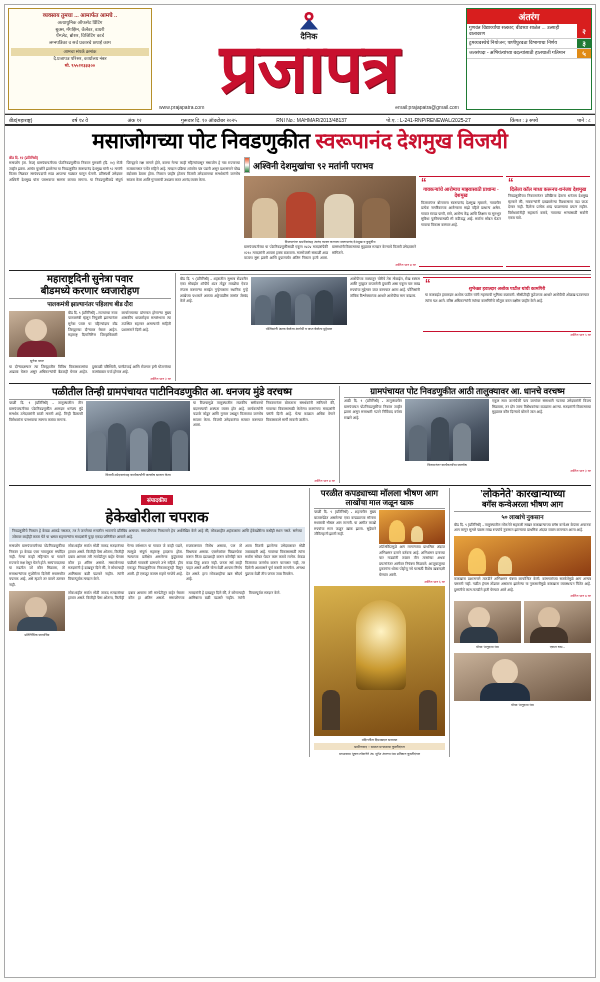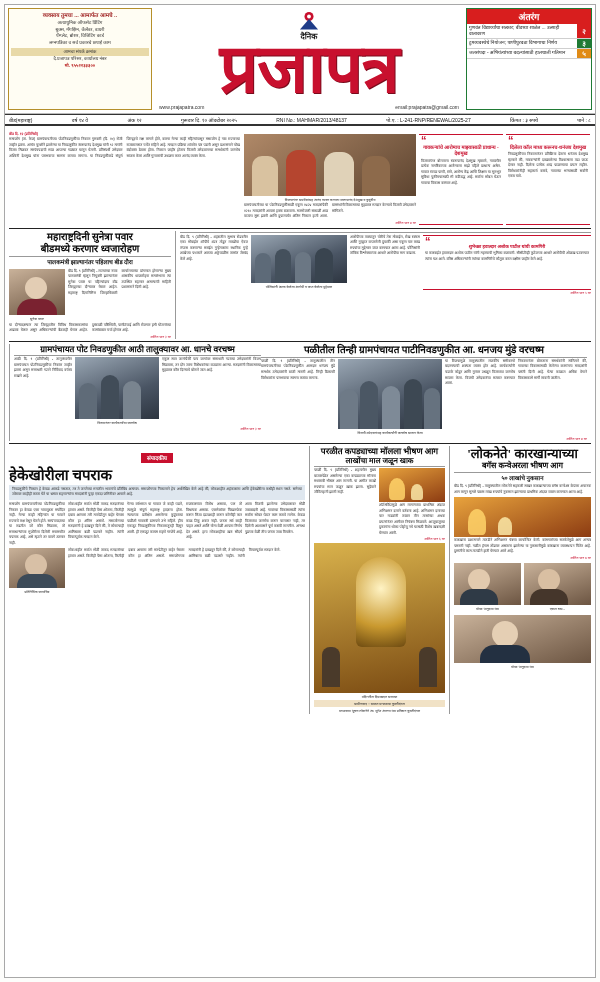--- a/index.html
+++ b/index.html
@@ -56,21 +56,21 @@
 
   
   .lead-wrap{padding:3px 4px 0 4px;}
   .lead-hd{font-size:21px;text-align:center;line-height:1.15;color:#000;}
   .lead-hd .red{color:#c8102e;}
   .lead-sub{display:flex;align-items:center;gap:3px;margin-top:2px;}
   .flagbar{width:4px;height:14px;background:linear-gradient(#e8572b,#fff,#1f7a34);border:0.5px solid #aaa;}
   .lead-sub-t{font-size:9px;font-weight:bold;color:#0b0b0b;font-family:"Liberation Serif",serif;}
 
   .editorial-flag{background:#c8102e;color:#fff;font-size:5.5px;font-weight:bold;display:inline-block;padding:1px 6px;}
-  .edit-hd{font-size:15px;text-align:left;}
+  .edit-hd{font-size:15px;text-align:center;}
   .edit-band{background:#dfe7ef;}
   .small-hd{font-size:8.5px;text-align:center;line-height:1.2;}
   .mid-hd{font-size:10px;text-align:center;line-height:1.2;}
   .more{font-size:3.4px;color:#c8102e;text-align:right;}
   .twocol{column-count:2;}
   .fourcol{column-count:4;}
 </style>
 </head>
 <body>
 
@@ -130,28 +130,35 @@
     <span>वर्ष १४ वे</span>
     <span>अंक १२</span>
     <span>गुरूवार दि. १० ऑक्टोबर २०२५</span>
     <span>RNI No.: MAHMAR/2013/48137</span>
     <span>पो.ए. : L-241-RNP/RENEWAL/2025-27</span>
     <span>किंमत : ३ रुपये</span>
     <span>पाने : ८</span>
   </div>
 
   <div class="lead-wrap">
+    <div class="lead-hd hl">
+      <span>मसाजोगच्या पोट निवडणुकीत </span><span class="red">स्वरूपानंद देशमुख विजयी</span>
+    </div>
     <div style="display:flex;margin-top:2px;">
       <div style="width:235px;padding-right:4px;box-sizing:border-box;">
         <div style="font-size:3.6px;color:#c8102e;font-weight:bold;">बीड दि. १२ (प्रतिनिधी)</div>
         <div class="body-text twocol" style="margin-top:1px;">
           <span>मसाजोग (ता. केज) ग्रामपंचायतीच्या पोटनिवडणुकीचा निकाल गुरुवारी (दि. १०) रोजी जाहीर झाला. अत्यंत चुरशीने झालेल्या या निवडणुकीत स्वरूपानंद देशमुख यांनी ९२ मतांनी विजय मिळवत सरपंचपदाची माळ आपल्या गळ्यात घालून घेतली. प्रतिस्पर्धी उमेदवार अश्विनी देशमुख यांना पराभवाचा सामना करावा लागला. या निवडणुकीकडे संपूर्ण जिल्ह्याचे लक्ष लागले होते, कारण गेल्या काही महिन्यांपासून मसाजोग हे गाव राज्याच्या राजकारणात चर्चेत राहिले आहे. मतदान प्रक्रिया शांततेत पार पडली असून प्रशासनाने चोख बंदोबस्त ठेवला होता. निकाल जाहीर होताच विजयी उमेदवाराच्या समर्थकांनी जल्लोष साजरा केला आणि गुलालाची उधळण करत आनंद व्यक्त केला.</span>
         </div>
       </div>
       <div style="flex:1;">
+        <div class="lead-sub">
+          <div class="flagbar"></div>
+          <div class="lead-sub-t">अश्विनी देशमुखांचा ९२ मतांनी पराभव</div>
+        </div>
         <div style="display:flex;gap:3px;margin-top:3px;">
           <div style="width:172px;">
             <div class="photo warm" style="height:62px;">
               <div style="position:absolute;left:8px;bottom:0;width:26px;height:40px;background:#d9c2a0;border-radius:10px 10px 0 0;"></div>
               <div style="position:absolute;left:42px;bottom:0;width:30px;height:46px;background:#b5452f;border-radius:12px 12px 0 0;"></div>
               <div style="position:absolute;left:80px;bottom:0;width:30px;height:44px;background:#e0d2b8;border-radius:12px 12px 0 0;"></div>
               <div style="position:absolute;left:118px;bottom:0;width:28px;height:40px;background:#8d6a4b;border-radius:11px 11px 0 0;"></div>
             </div>
             <div class="cap">विजयानंतर समर्थकांसह आनंद व्यक्त करताना स्वरूपानंद देशमुख व कुटुंबीय</div>
             <div class="body-text twocol">
@@ -222,58 +229,58 @@
           <div class="body-text" style="margin-top:1px;">या कारवाईत हवालदार अशोक पाटील यांनी महत्त्वाची भूमिका बजावली. सीसीटीव्ही फुटेजच्या आधारे आरोपीची ओळख पटवण्यात त्यांना यश आले. वरिष्ठ अधिकाऱ्यांनी त्यांच्या कामगिरीचे कौतुक करत बक्षीस जाहीर केले आहे.</div>
         </div>
       </div>
       <div class="more">उर्वरित पान ५ वर</div>
     </div>
   </div>
 
   <div style="border-top:1px solid #222;margin:2px 4px 0 4px;"></div>
 
   <div class="cols" style="padding:2px 4px 0 4px;">
-    <div style="flex:1;border-left:1px solid #999;padding-left:4px;box-sizing:border-box;">
-      <div class="small-hd hl">ग्रामपंचायत पोट निवडणुकीत आठी तालुक्यावर आ. धानचे वरचष्म</div>
-      <div class="thin" style="margin:1px 0;"></div>
-      <div style="display:flex;gap:3px;">
-        <div style="width:58px;" class="body-text">आठी दि. ९ (प्रतिनिधी) - तालुक्यातील ग्रामपंचायत पोटनिवडणुकीचा निकाल जाहीर झाला असून सत्ताधारी गटाने निर्विवाद वर्चस्व राखले आहे.</div>
-        <div style="width:84px;">
-          <div class="photo crowd" style="height:62px;">
-            <div style="position:absolute;left:4px;bottom:0;width:18px;height:36px;background:#5f6b78;border-radius:9px 9px 0 0;"></div>
-            <div style="position:absolute;left:26px;bottom:0;width:18px;height:44px;background:#414c58;border-radius:9px 9px 0 0;"></div>
-            <div style="position:absolute;left:48px;bottom:0;width:18px;height:38px;background:#79848f;border-radius:9px 9px 0 0;"></div>
-          </div>
-          <div class="cap">विजयानंतर कार्यकर्त्यांचा जल्लोष</div>
-        </div>
-        <div style="flex:1;" class="body-text">एकूण सात जागांपैकी पाच जागांवर सत्ताधारी गटाच्या उमेदवारांनी विजय मिळवला, तर दोन जागा विरोधकांच्या वाट्याला आल्या. मतदारांनी विकासाच्या मुद्द्यावर कौल दिल्याचे बोलले जात आहे.</div>
-      </div>
-      <div class="more">उर्वरित पान ३ वर</div>
-    </div>
-
     <div style="width:330px;padding-right:4px;box-sizing:border-box;">
       <div class="mid-hd hl" style="font-size:10px;">पळीतील तिन्ही ग्रामपंचायत पाटीनिवडणुकीत आ. धनजय मुंडे वरचष्म</div>
       <div class="thin" style="margin:1px 0;"></div>
       <div style="display:flex;gap:3px;">
         <div style="width:74px;" class="body-text">परळी दि. ९ (प्रतिनिधी) - तालुक्यातील तीन ग्रामपंचायतींच्या पोटनिवडणुकीत आमदार धनंजय मुंडे समर्थक उमेदवारांनी बाजी मारली आहे. तिन्ही ठिकाणी विरोधकांना पराभवाचा सामना करावा लागला.</div>
         <div style="width:104px;">
           <div class="photo crowd" style="height:70px;">
             <div style="position:absolute;left:2px;bottom:0;width:18px;height:40px;background:#6e7a87;border-radius:9px 9px 0 0;"></div>
             <div style="position:absolute;left:22px;bottom:0;width:18px;height:48px;background:#4b5764;border-radius:9px 9px 0 0;"></div>
             <div style="position:absolute;left:44px;bottom:0;width:18px;height:43px;background:#7e8a97;border-radius:9px 9px 0 0;"></div>
             <div style="position:absolute;left:66px;bottom:0;width:18px;height:50px;background:#3d4853;border-radius:9px 9px 0 0;"></div>
             <div style="position:absolute;left:86px;bottom:0;width:16px;height:41px;background:#66727f;border-radius:8px 8px 0 0;"></div>
           </div>
           <div class="cap">विजयी उमेदवारांसह कार्यकर्त्यांनी जल्लोष साजरा केला</div>
         </div>
         <div style="width:70px;" class="body-text">या विजयामुळे तालुक्यातील राजकीय समीकरणे बदलण्याची शक्यता व्यक्त होत आहे. कार्यकर्त्यांनी फटाके फोडून आणि गुलाल उधळून विजयाचा जल्लोष साजरा केला. विजयी उमेदवारांचा सत्कार करण्यात आला.</div>
         <div style="flex:1;" class="body-text">निकालानंतर बोलताना समर्थकांनी सांगितले की, गावाच्या विकासासाठी केलेल्या कामांनाच मतदारांनी पसंती दिली आहे. येत्या काळात अधिक वेगाने विकासकामे मार्गी लावली जातील.</div>
       </div>
       <div class="more">उर्वरित पान ४ वर</div>
     </div>
+
+    <div style="flex:1;border-left:1px solid #999;padding-left:4px;box-sizing:border-box;">
+      <div class="small-hd hl">ग्रामपंचायत पोट निवडणुकीत आठी तालुक्यावर आ. धानचे वरचष्म</div>
+      <div class="thin" style="margin:1px 0;"></div>
+      <div style="display:flex;gap:3px;">
+        <div style="width:58px;" class="body-text">आठी दि. ९ (प्रतिनिधी) - तालुक्यातील ग्रामपंचायत पोटनिवडणुकीचा निकाल जाहीर झाला असून सत्ताधारी गटाने निर्विवाद वर्चस्व राखले आहे.</div>
+        <div style="width:84px;">
+          <div class="photo crowd" style="height:62px;">
+            <div style="position:absolute;left:4px;bottom:0;width:18px;height:36px;background:#5f6b78;border-radius:9px 9px 0 0;"></div>
+            <div style="position:absolute;left:26px;bottom:0;width:18px;height:44px;background:#414c58;border-radius:9px 9px 0 0;"></div>
+            <div style="position:absolute;left:48px;bottom:0;width:18px;height:38px;background:#79848f;border-radius:9px 9px 0 0;"></div>
+          </div>
+          <div class="cap">विजयानंतर कार्यकर्त्यांचा जल्लोष</div>
+        </div>
+        <div style="flex:1;" class="body-text">एकूण सात जागांपैकी पाच जागांवर सत्ताधारी गटाच्या उमेदवारांनी विजय मिळवला, तर दोन जागा विरोधकांच्या वाट्याला आल्या. मतदारांनी विकासाच्या मुद्द्यावर कौल दिल्याचे बोलले जात आहे.</div>
+      </div>
+      <div class="more">उर्वरित पान ३ वर</div>
+    </div>
   </div>
 
   <div style="border-top:1px solid #222;margin:2px 4px 0 4px;"></div>
 
   <div class="cols" style="padding:2px 4px 0 4px;align-items:stretch;">
 
     <div style="width:300px;padding-right:4px;box-sizing:border-box;">
       <div style="text-align:center;">
         <span class="editorial-flag">संपादकीय</span>
       </div>
@@ -317,21 +324,21 @@
         <div style="position:absolute;left:42px;top:14px;width:50px;height:90px;background:radial-gradient(circle at 50% 35%, #fff3c4, #c9992f 60%, #6d4a11);border-radius:25px 25px 6px 6px;"></div>
         <div style="position:absolute;left:8px;bottom:6px;width:18px;height:40px;background:#4a3a2a;border-radius:8px 8px 0 0;"></div>
         <div style="position:absolute;right:8px;bottom:6px;width:18px;height:40px;background:#4a3a2a;border-radius:8px 8px 0 0;"></div>
       </div>
       <div class="cap">मंदिरातील दिमाखदार सजावट</div>
       <div class="cap" style="background:#f1e2c6;">ग्रामीणवाद :: समस्त मराठवाडा कुस्तीदंगल</div>
       <div class="cap">मराठवाडा भूषण लोकनेते आ. सुरेश आण्णा धस प्रतिष्ठान कुस्तीदंगल</div>
     </div>
 
     <div style="flex:1;border-left:1px solid #999;padding-left:4px;box-sizing:border-box;">
-      <div class="small-hd hl" style="font-size:13px;">'लोकनेते' कारखान्याच्या</div>
+      <div class="small-hd hl" style="font-size:10px;">'लोकनेते' कारखान्याच्या</div>
       <div class="small-hd hl" style="font-size:8px;">बगॅस कन्वेअरला भीषण आग</div>
       <div class="thin" style="margin:1px 0;"></div>
       <div class="sec-sub hl" style="font-size:6px;">५० लाखांचे नुकसान</div>
       <div class="body-text" style="margin-top:1px;">बीड दि. ९ (प्रतिनिधी) - तालुक्यातील लोकनेते सहकारी साखर कारखान्याच्या बगॅस कन्वेअर बेल्टला अचानक आग लागून सुमारे पन्नास लाख रुपयांचे नुकसान झाल्याचा प्राथमिक अंदाज व्यक्त करण्यात आला आहे.</div>
       <div class="photo fire" style="height:40px;margin-top:2px;">
         <div style="position:absolute;left:14px;bottom:2px;width:18px;height:26px;background:#ffd36a;border-radius:50% 50% 20% 20%;opacity:.85;"></div>
         <div style="position:absolute;left:44px;bottom:2px;width:14px;height:18px;background:#fff0b0;border-radius:50% 50% 20% 20%;opacity:.8;"></div>
       </div>
       <div class="body-text" style="margin-top:1px;">कारखाना प्रशासनाने तातडीने अग्निशमन यंत्रणा कार्यान्वित केली. कामगारांच्या सतर्कतेमुळे आग अन्यत्र पसरली नाही. गळीत हंगाम तोंडावर असताना झालेल्या या नुकसानीमुळे कारखाना व्यवस्थापन चिंतेत आहे. दुरुस्तीचे काम तातडीने हाती घेण्यात आले आहे.</div>
       <div class="more">उर्वरित पान ७ वर</div>

